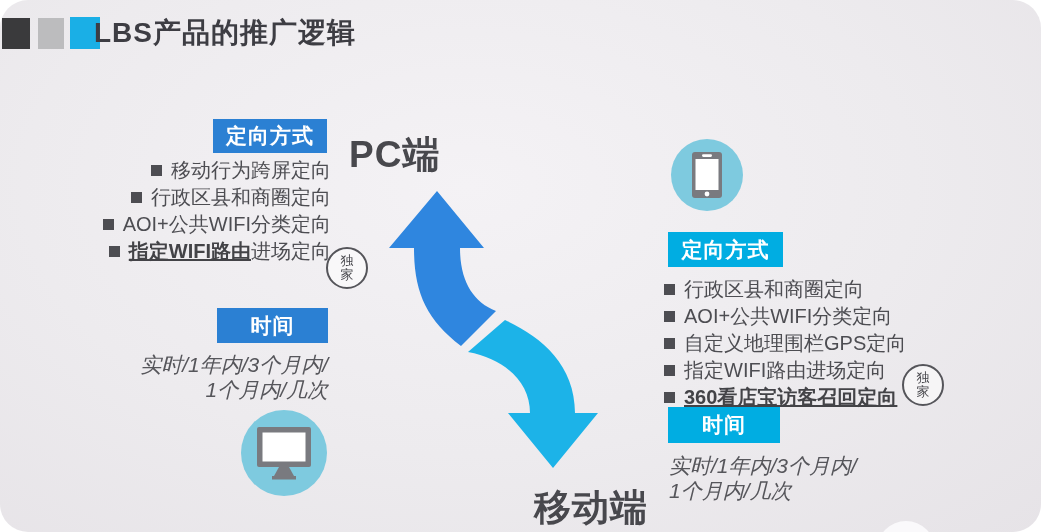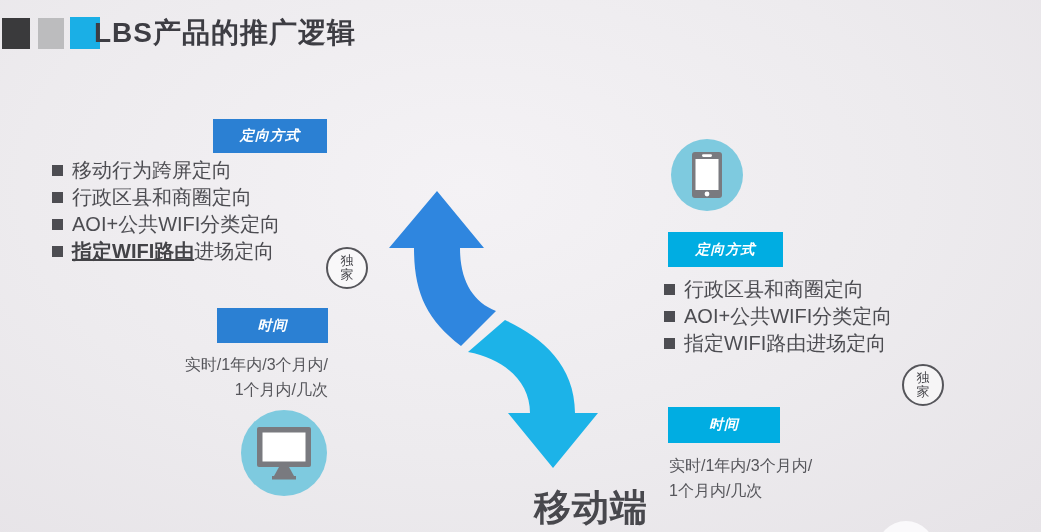--- a/index.html
+++ b/index.html
@@ -1,47 +1,48 @@
 <!DOCTYPE html>
 <html style="--square-dark: #3a3a3c; --square-gray: #bcbcbe; --square-cyan: #1aafe6; --left-accent: #2b80d3; --right-accent: #00ade2; --arrow-up: #2f86df; --arrow-down: #1cb3e8; --device-circle: #7ecadf; --icon-gray: #797a7f;"><head>
 <meta charset="utf-8">
 <style>
   html,body{margin:0;padding:0;background:#fff;}
   .slide{
     position:relative;width:1041px;height:532px;overflow:hidden;
     font-family:"Liberation Sans","DejaVu Sans",sans-serif;
     background:radial-gradient(ellipse at 45% 35%, #f4f2f5 0%, #edebee 55%, #e6e3e7 100%);
+    border-radius:28px;
   }
   
   .sq{position:absolute;display:block;}
   .sq1{left:2px;top:18px;width:28px;height:31px;background:var(--square-dark);}
   .sq2{left:38px;top:18px;width:26px;height:31px;background:var(--square-gray);}
   .sq3{left:70px;top:17px;width:30px;height:32px;background:var(--square-cyan);}
   .title{position:absolute;left:94px;top:14px;margin:0;font-size:28px;font-weight:bold;
     color:#3d3d43;letter-spacing:1px;}
   
   .hbox{position:absolute;display:flex;align-items:center;justify-content:center;
-    color:#fff;font-weight:bold;font-size:14px;letter-spacing:1px;font-style:italic;}
+    color:#fff;font-weight:bold;font-size:21px;letter-spacing:1px;}
   .left-dx{left:213px;top:119px;width:114px;height:34px;background:var(--left-accent);}
   .left-time{left:217px;top:308px;width:111px;height:35px;background:var(--left-accent);}
   .right-dx{left:668px;top:232px;width:115px;height:35px;background:var(--right-accent);}
   .right-time{left:668px;top:407px;width:112px;height:36px;background:var(--right-accent);}
   
   .blist{position:absolute;font-size:20px;color:#4d4d52;line-height:27px;white-space:nowrap;}
-  .blist-left{left:52px;top:157px;width:288px;text-align:left;}
+  .blist-left{left:43px;top:157px;width:288px;text-align:right;}
   .blist-right{left:664px;top:276px;width:290px;text-align:left;}
   .bullet-sq{display:inline-block;width:11px;height:11px;background:#4d4d52;
     margin:0 9px 3px 0;vertical-align:middle;}
   .bullet-line b{font-weight:bold;color:#434347;text-decoration:underline;}
   
   .badge{position:absolute;width:42px;height:42px;border:2px solid #55555a;border-radius:50%;
     background:rgba(255,255,255,.55);box-sizing:border-box;display:flex;flex-direction:column;
     align-items:center;justify-content:center;font-size:13px;line-height:14px;color:#45454a;}
   
-  .time-text{position:absolute;font-size:16px;line-height:25px;color:#56565b;white-space:nowrap;}
+  .time-text{position:absolute;font-size:21px;line-height:25px;color:#56565b;white-space:nowrap;font-style:italic;}
   .time-left{left:98px;top:352px;width:230px;text-align:right;}
   .time-right{left:669px;top:453px;width:260px;text-align:left;}
   
   .platform{position:absolute;font-size:37px;font-weight:bold;color:#48484d;letter-spacing:1px;}
   .pc-label{left:349px;top:130px;}
   .mobile-label{left:534px;top:483px;text-align:right;}
   
   .circle{position:absolute;border-radius:50%;background:var(--device-circle);}
   .monitor-circle{left:241px;top:410px;width:86px;height:86px;}
   .phone-circle{left:671px;top:139px;width:72px;height:72px;}
@@ -82,39 +83,42 @@
   </div>
   <div class="circle monitor-circle">
     <svg viewBox="0 0 86 86">
       <rect x="16" y="17" width="54" height="40" rx="2" fill="var(--icon-gray)"></rect>
       <rect x="21.5" y="22.5" width="43" height="29" fill="#ffffff"></rect>
       <polygon points="38,57 48,57 53,66 33,66" fill="var(--icon-gray)"></polygon>
       <rect x="31" y="66" width="24" height="3.5" fill="var(--icon-gray)"></rect>
     </svg>
   </div>
 
+  <div class="platform pc-label">PC端</div>
   <svg class="arrows" viewBox="380 180 235 300">
     <path d="M437,191 L389,248 L414,248 C414,292 426,319 461,346 L496,311 C473,302 460,281 460,248 L484,248 Z" style="fill:var(--arrow-up)"></path>
     <path d="M505,320 C540,336 575,364 575,413 L598,413 L553,468 L508,413 L530,413 C530,382 505,359 468,352 Z" style="fill:var(--arrow-down)"></path>
   </svg>
   <div class="platform mobile-label">移动端</div>
 
   <div class="circle phone-circle">
     <svg viewBox="0 0 72 72">
       <rect x="21" y="13" width="30" height="46" rx="3" fill="var(--icon-gray)"></rect>
       <rect x="24.5" y="20" width="23" height="31" fill="#ffffff"></rect>
       <rect x="31" y="15.3" width="10" height="2.6" rx="1.3" fill="#ffffff"></rect>
       <circle cx="36" cy="55" r="2.4" fill="#ffffff"></circle>
     </svg>
   </div>
   <div class="hbox right-dx">定向方式</div>
   <div class="blist blist-right" id="mobile-list">
       <div class="bullet-line"><span class="bullet-sq"></span>行政区县和商圈定向</div>
       <div class="bullet-line"><span class="bullet-sq"></span>AOI+公共WIFI分类定向</div>
+      <div class="bullet-line"><span class="bullet-sq"></span>自定义地理围栏GPS定向</div>
       <div class="bullet-line"><span class="bullet-sq"></span>指定WIFI路由进场定向</div>
+      <div class="bullet-line"><span class="bullet-sq"></span><b>360看店宝访客召回定向</b></div>
     </div>
   <div class="badge" style="left:902px;top:364px">
       <span>独</span>
       <span>家</span>
     </div>
   <div class="hbox right-time">时间</div>
   <div class="time-text time-right">
     <div>实时/1年内/3个月内/</div>
     <div>1个月内/几次</div>
   </div>

